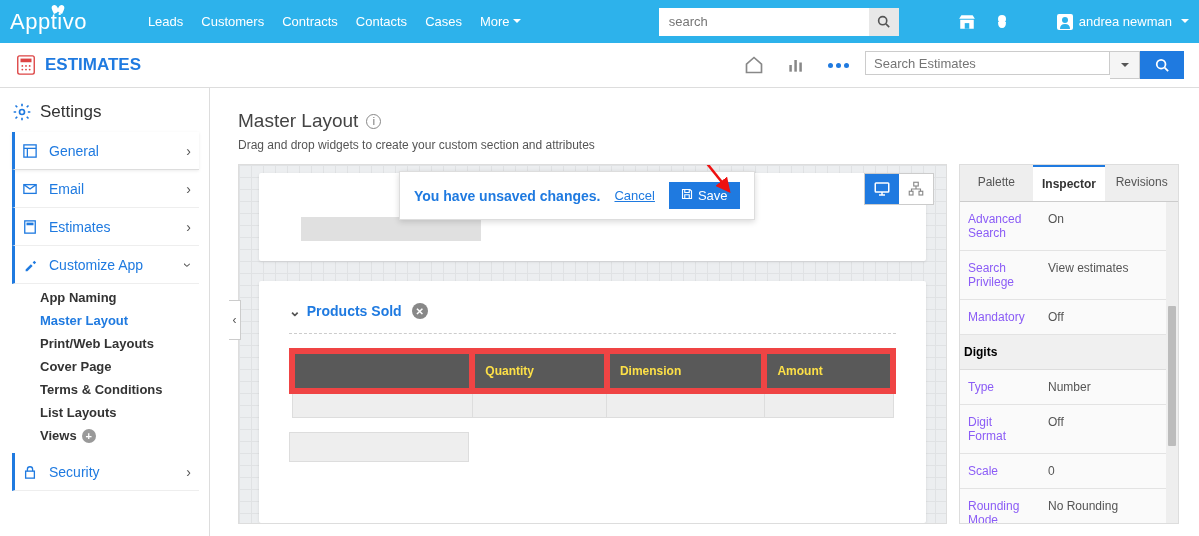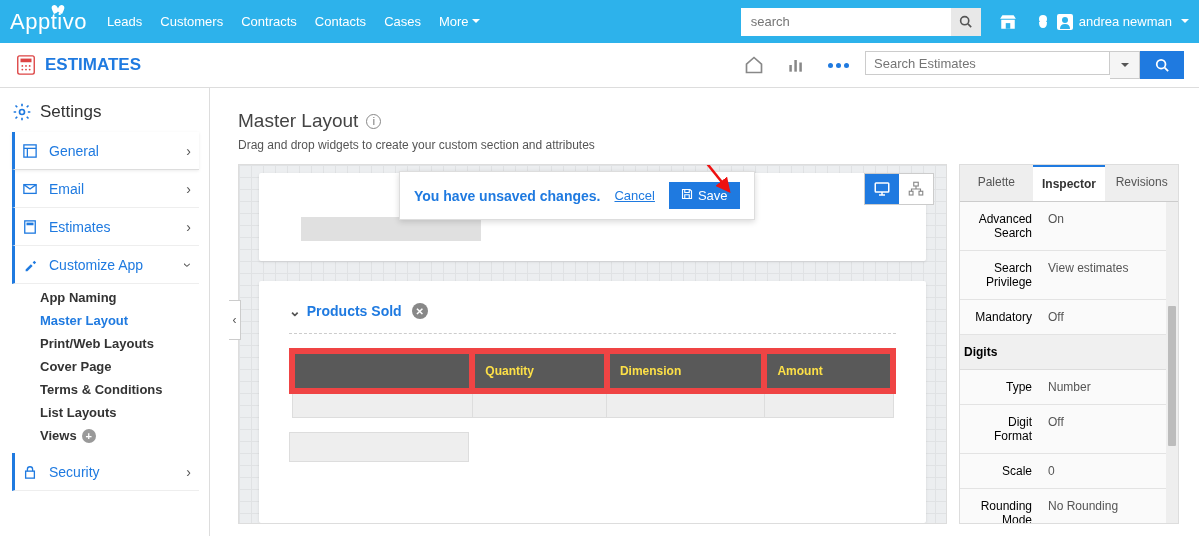--- a/index.html
+++ b/index.html
@@ -1,19 +1,19 @@
 <!DOCTYPE html>
 <html><head>
 <meta charset="utf-8">
 <style>
 * { margin:0; padding:0; box-sizing:border-box; font-family:Arial,Helvetica,sans-serif; }
 body { width:1199px; height:536px; background:#fff; overflow:hidden; position:relative; }
 
 
-.topnav { background:#2db2eb; height:43px; display:flex; align-items:center; padding:0 10px; color:#fff; font-size:13px; }
+.topnav { background:#2db2eb; height:43px; display:flex; align-items:center; padding:0 10px; color:#fff; font-size:13px;gap:41px; }
 .logo { font-family:sans-serif; font-size:22px; font-weight:400; margin-right:20px; position:relative; letter-spacing:0.5px;}
 .logo .leaf { position:absolute; top:-4px; left:42px; width:14px; height:10px; }
 .logo .leaf::before,.logo .leaf::after{content:"";position:absolute;width:6px;height:8px;background:#fff;border-radius:50% 50% 50% 0;}
 .logo .leaf::before{left:0;transform:rotate(-25deg);}
 .logo .leaf::after{left:6px;transform:rotate(25deg) scaleX(-1);}
 .navlinks { display:flex; gap:18px; }
 .navlinks span { cursor:pointer; }
 .navlinks .caret::after{content:"";display:inline-block;margin-left:3px;border:4px solid transparent;border-top-color:#fff;vertical-align:middle;}
 .spacer { flex:1; }
 .searchwrap { display:flex; }
@@ -86,21 +86,21 @@
 .tbl td{height:26px;background:#eee;border:1px solid #ddd;}
 .ph2{width:180px;height:30px;background:#eee;border:1px solid #ddd;margin-top:14px;}
 
 
 .rpanel{width:220px;background:#f6f6f6;border:1px solid #ddd;display:flex;flex-direction:column; align-self:stretch;}
 .tabs{display:flex;background:#eee;border-bottom:1px solid #ccc;}
 .tab{flex:1;padding:10px 4px;font-size:12px;text-align:center;cursor:pointer;color:#555;}
 .tab.active{background:#fff;color:#333;border-top:2px solid #1f7ae0;font-weight:bold;}
 .props{overflow:auto;flex:1;position:relative;}
 .prow{display:flex;border-bottom:1px solid #e3e3e3;background:#fafafa;font-size:12px;}
-.prow .k{width:80px;padding:10px 8px;color:#000000;text-align:right;}
+.prow .k{width:80px;padding:10px 8px;color:#8b5cf6;}
 .prow .v{flex:1;padding:10px 8px;color:#555;}
 .phead{padding:10px 4px;font-weight:bold;font-size:12px;border-bottom:1px solid #ddd;background:#f0f0f0;}
 .scroll{position:absolute;right:0;top:0;bottom:0;width:12px;background:#eee;}
 .scroll .thumb{width:8px;margin:1px auto;height:140px;background:#bcbcbc;border-radius:1px;margin-top:104px;}
 
 svg{display:block;}
 </style>
 </head>
 <body>
 

